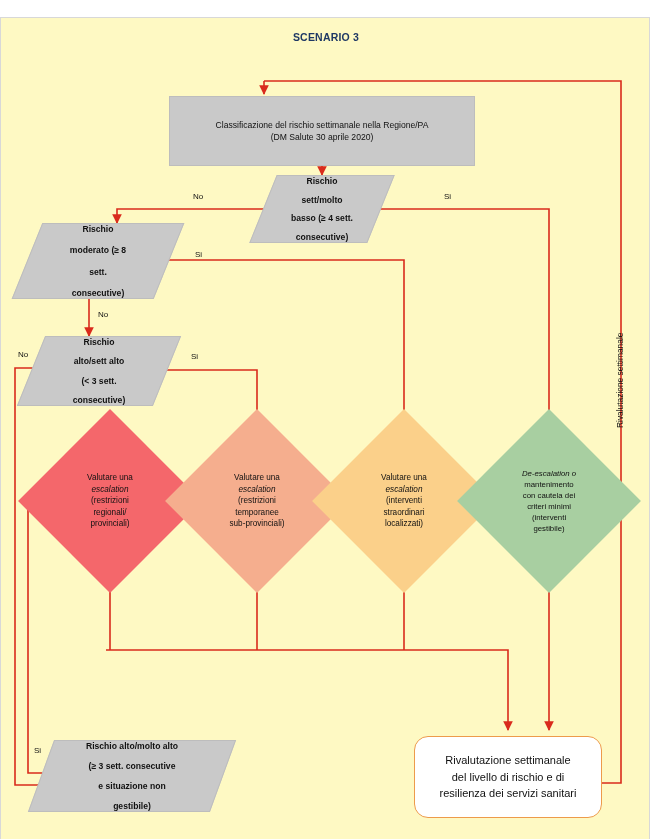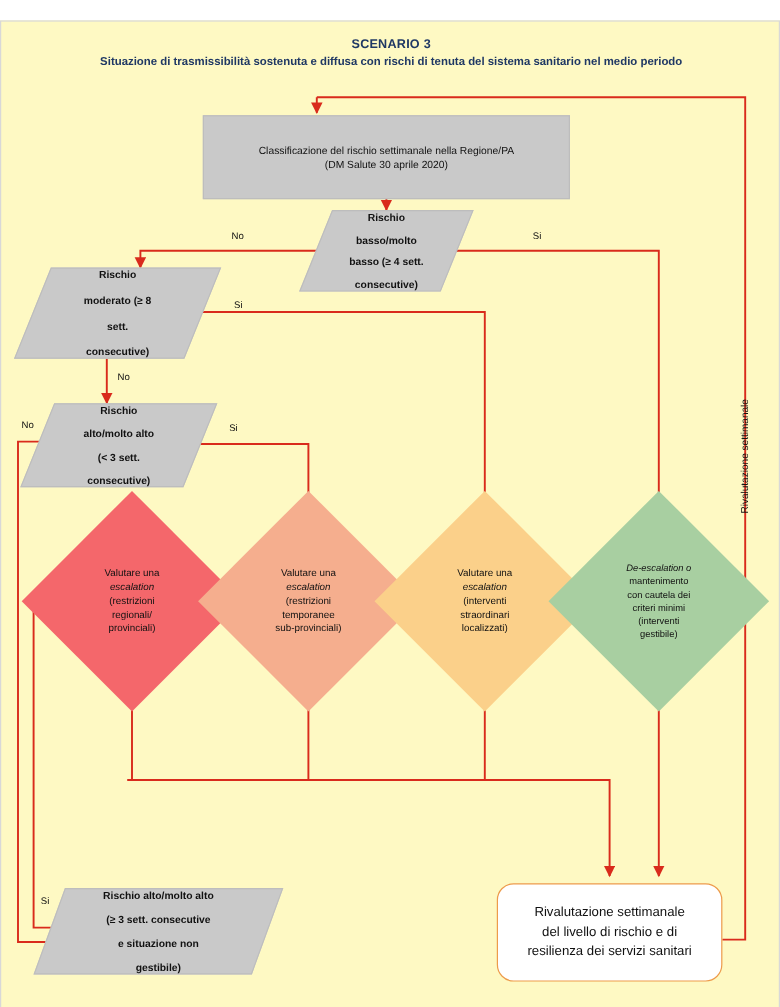--- a/index.html
+++ b/index.html
@@ -118,21 +118,20 @@
     transform-origin:left top;
   }
 </style>
 </head>
 <body>
 
 <div id="stage">
 
   <div class="title-block">
     <div class="title-main">SCENARIO 3</div>
-    <div class="title-sub">Situazione di trasmissibilità sostenuta e diffusa con rischi di tenuta del sistema sanitario nel medio periodo</div>
   </div>
 
   <svg id="wires" viewBox="0 0 650 839">
     <defs>
       <marker id="ah" markerWidth="7" markerHeight="7" refX="5.4" refY="3" orient="auto" markerUnits="strokeWidth">
         <path d="M0,0 L6,3 L0,6 z" fill="#D92B1C"></path>
       </marker>
     </defs>
     <g stroke="#D92B1C" stroke-width="1.6" fill="none">
 
@@ -170,41 +169,41 @@
 
   <div class="node proc" style="left:168px;top:78px;width:306px;height:70px;flex-direction:column;">
     <div>Classificazione del rischio settimanale nella Regione/PA</div>
     <div>(DM Salute 30 aprile 2020)</div>
   </div>
 
   <div class="para-wrap" style="left:262px;top:157px;width:118px;height:68px;">
     <div class="para-shape para-skew"></div>
     <div class="para-label" style="flex-direction:column;">
       <span>Rischio</span>
-      <span>basso/molto</span>
+      <span>sett/molto</span>
       <span>basso (≥ 4 sett.</span>
       <span>consecutive)</span>
     </div>
   </div>
 
   <div class="para-wrap" style="left:26px;top:205px;width:142px;height:76px;">
     <div class="para-shape para-skew"></div>
     <div class="para-label" style="flex-direction:column;">
       <span>Rischio</span>
       <span>moderato (≥ 8</span>
       <span>sett.</span>
       <span>consecutive)</span>
     </div>
   </div>
 
   <div class="para-wrap" style="left:30px;top:318px;width:136px;height:70px;">
     <div class="para-shape para-skew"></div>
     <div class="para-label" style="flex-direction:column;">
       <span>Rischio</span>
-      <span>alto/molto alto</span>
+      <span>alto/sett alto</span>
       <span>(&lt; 3 sett.</span>
       <span>consecutive)</span>
     </div>
   </div>
 
   <div class="para-wrap" style="left:40px;top:722px;width:182px;height:72px;">
     <div class="para-shape para-skew-s"></div>
     <div class="para-label" style="flex-direction:column;">
       <span>Rischio alto/molto alto</span>
       <span>(≥ 3 sett. consecutive</span>

